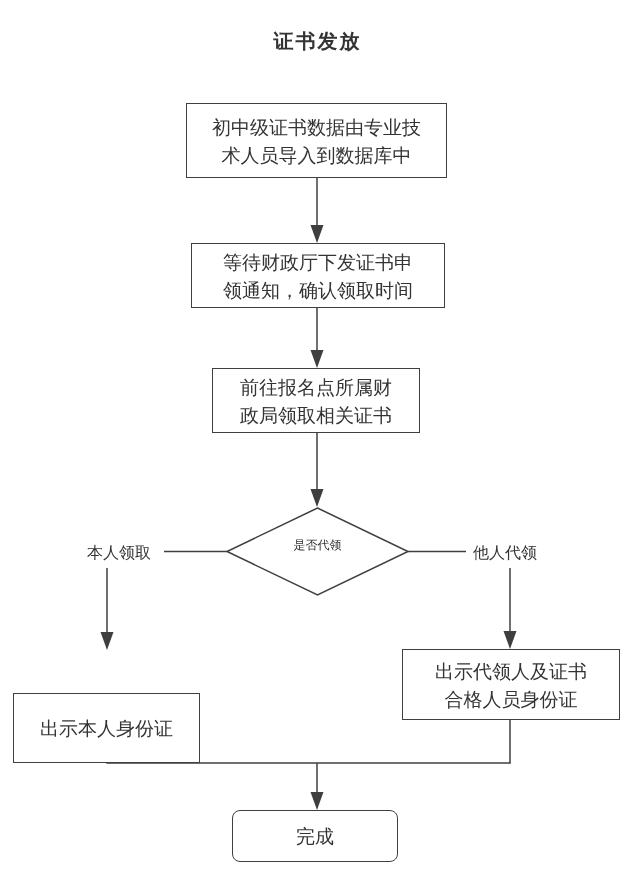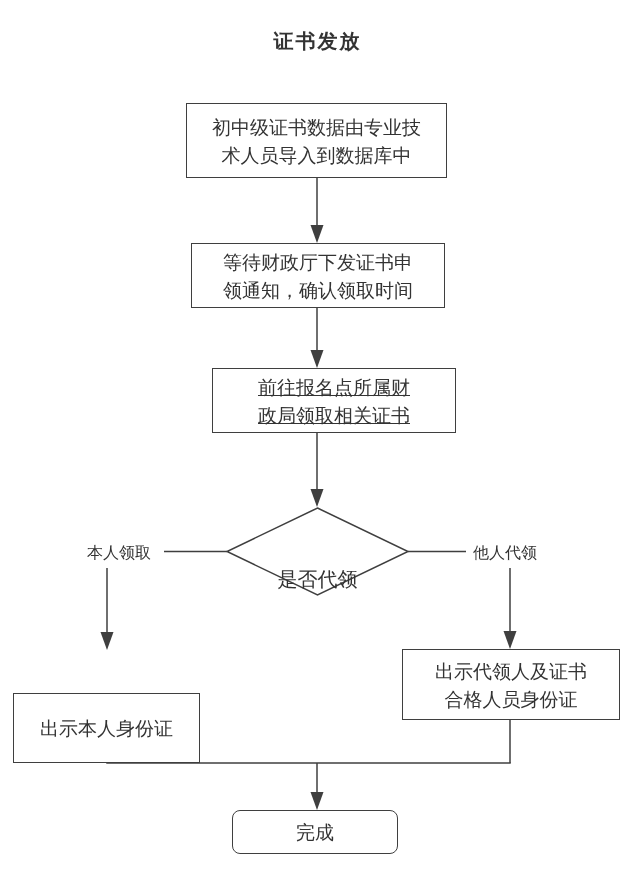--- a/index.html
+++ b/index.html
@@ -61,34 +61,34 @@
     align-items: center;
     justify-content: center;
     text-align: center;
     white-space: pre-line;
     font-size: 19px;
     line-height: 28px;
     color: var(--text);
   }
   #box-step1 { left: 186px; top: 103px; width: 261px; height: 75px; }
   #box-step2 { left: 191px; top: 243px; width: 254px; height: 65px; }
-  #box-step3 { left: 212px; top: 368px; width: 244px; height: 65px; text-decoration: underline; }
+  #box-step3 { left: 212px; top: 368px; width: 208px; height: 65px; }
   #box-left  { left: 13px;  top: 650px; width: 187px; height: 70px; margin-top: 43px; }
   #box-right { left: 402px; top: 649px; width: 218px; height: 71px; }
-  #box-end   { left: 232px; top: 810px; width: 166px; height: 44px; border-radius: 8px; }
+  #box-end   { left: 232px; top: 810px; width: 166px; height: 52px; border-radius: 8px; }
   .diamond-label {
     position: absolute;
     left: 227px;
-    top: 536px;
+    top: 502px;
     width: 181px;
     height: 87px;
     display: flex;
     align-items: center;
     justify-content: center;
-    font-size: 20px;
+    font-size: 12px;
     color: var(--text);
   }
   .branch-label {
     position: absolute;
     transform: translate(-50%, -50%);
     font-size: 16px;
     white-space: nowrap;
     color: var(--text);
     background: var(--bg);
     padding: 0 2px;

